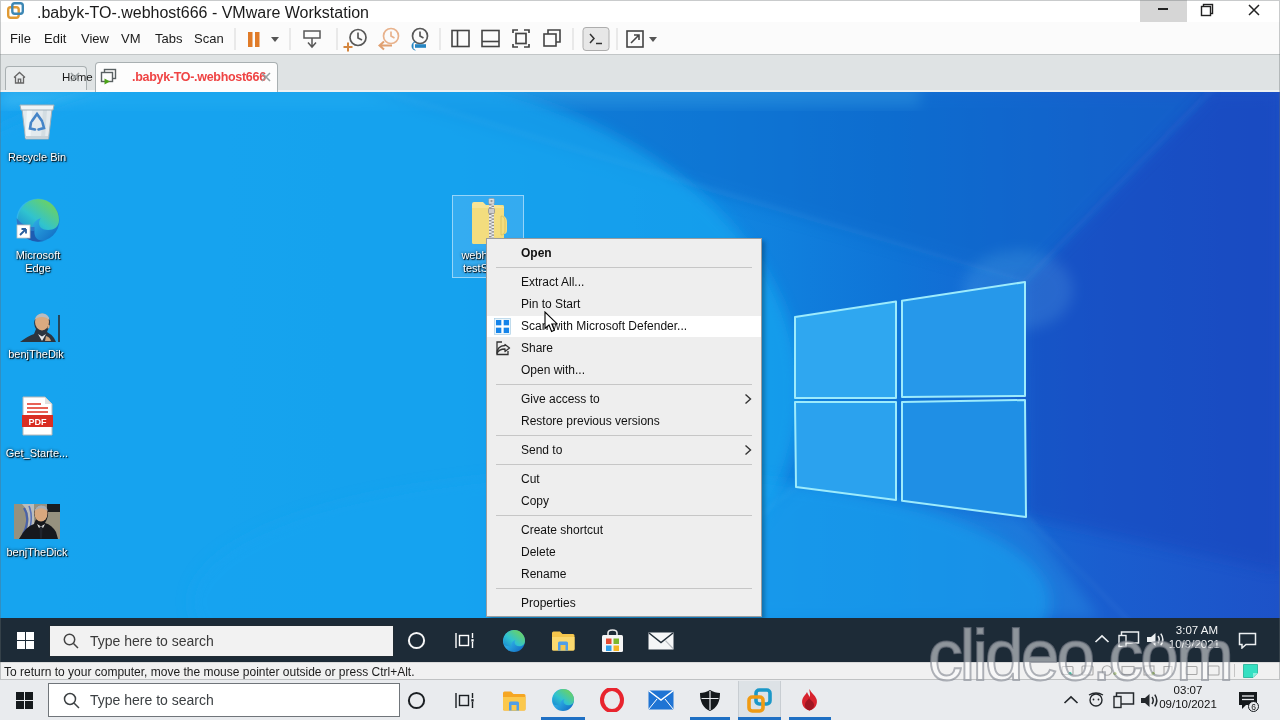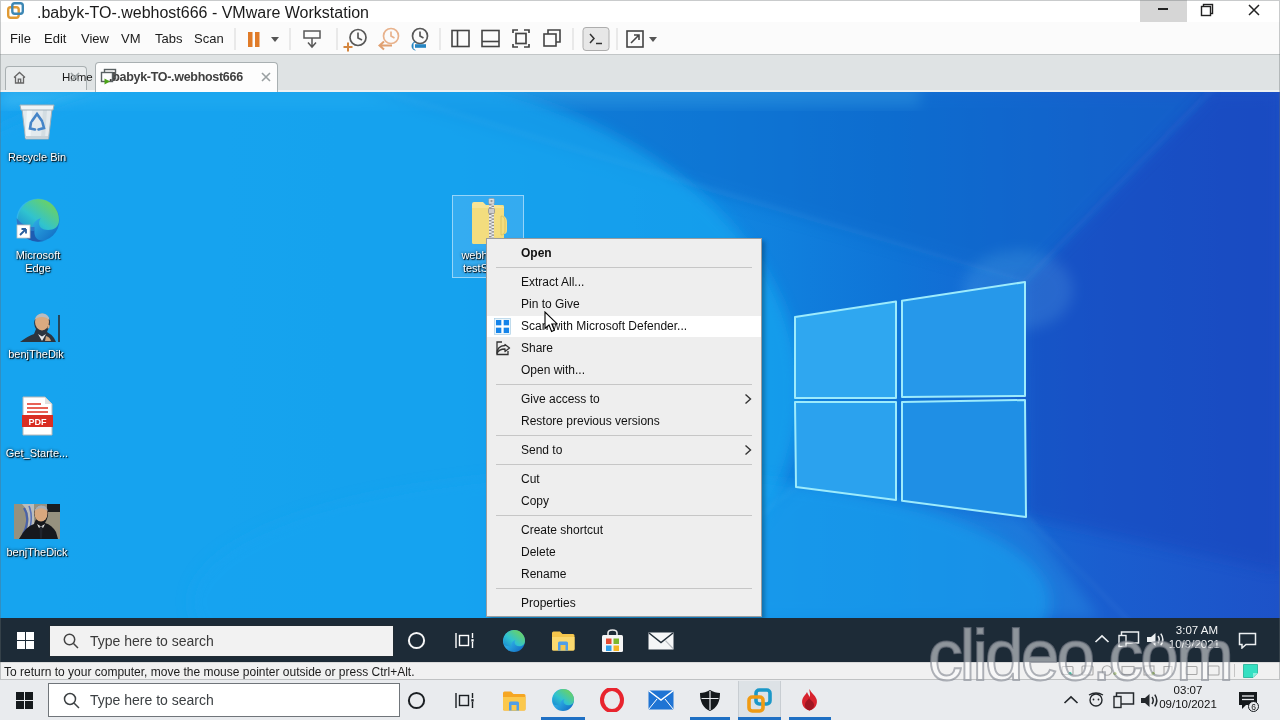--- a/index.html
+++ b/index.html
@@ -139,21 +139,21 @@
   <div class="abs" style="left:31px; top:71px; font-size:11.5px; color:#1b1b1b;padding-left:31px;">Home</div>
   <svg class="abs" style="left:69px; top:71px;" width="12" height="12" viewBox="0 0 12 12">
     <path d="M2 2 L10 10 M10 2 L2 10" stroke="#9aa0a2" stroke-width="1.6"></path>
   </svg>
   <div class="tab" id="tab-act"></div>
   <svg class="abs" style="left:100px; top:68px;" width="17" height="17" viewBox="0 0 17 17">
     <rect x="4.5" y="1.5" width="11" height="9" fill="none" stroke="#5a6163" stroke-width="1.4"></rect>
     <rect x="1.5" y="4.5" width="11" height="9" fill="#fdfdfd" stroke="#5a6163" stroke-width="1.4"></rect>
     <path d="M4.5 10.5 L10 13.5 L4.5 16.5 Z" fill="#4ba318"></path>
   </svg>
-  <div class="abs" style="left:109px; top:70px; font-size:12.5px; font-weight:bold; letter-spacing:-0.3px; color:#404040;">.babyk-TO-.webhost666</div>
+  <div class="abs" style="left:132px; top:70px; font-size:12.5px; font-weight:bold; letter-spacing:-0.3px; color:#ef4444;">.babyk-TO-.webhost666</div>
   <svg class="abs" style="left:260px; top:71px;" width="12" height="12" viewBox="0 0 12 12">
     <path d="M2 2 L10 10 M10 2 L2 10" stroke="#9aa0a2" stroke-width="1.6"></path>
   </svg>
 
   <div class="abs" id="screen">
     <svg width="1280" height="526" viewBox="0 0 1280 526">
       <defs>
         <linearGradient id="wallb" x1="0" y1="0" x2="1" y2="0">
           <stop offset="0" stop-color="#18a2ef"></stop>
           <stop offset="0.35" stop-color="#149ae9"></stop>
@@ -312,21 +312,21 @@
       <rect x="17.5" y="10.5" width="6" height="5" rx="0.8" fill="#cccccc" stroke="#8a8a8a" stroke-width="0.7"></rect>
     </g>
   </svg>
   <div class="dlabel" style="left:443px; top:249px;">webhost66<br>testServer</div>
 
   <div class="abs" id="cmenu"></div>
   <div class="abs" style="left:487px; top:316px; width:274px; height:21px; background:#fff;"></div>
   <div class="mi" style="top:242px; font-weight:bold;">Open</div>
   <div class="msep" style="top:267px;"></div>
   <div class="mi" style="top:271px;">Extract All...</div>
-  <div class="mi" style="top:293px;">Pin to Give</div>
+  <div class="mi" style="top:293px;">Pin to Start</div>
   <div class="mi" style="top:315px;">Scan with Microsoft Defender...</div>
   <div class="mi" style="top:337px;">Share</div>
   <div class="mi" style="top:359px;">Open with...</div>
   <div class="msep" style="top:384px;"></div>
   <div class="mi" style="top:388px;">Give access to</div>
   <div class="mi" style="top:410px;">Restore previous versions</div>
   <div class="msep" style="top:435px;"></div>
   <div class="mi" style="top:439px;">Send to</div>
   <div class="msep" style="top:464px;"></div>
   <div class="mi" style="top:468px;">Cut</div>

